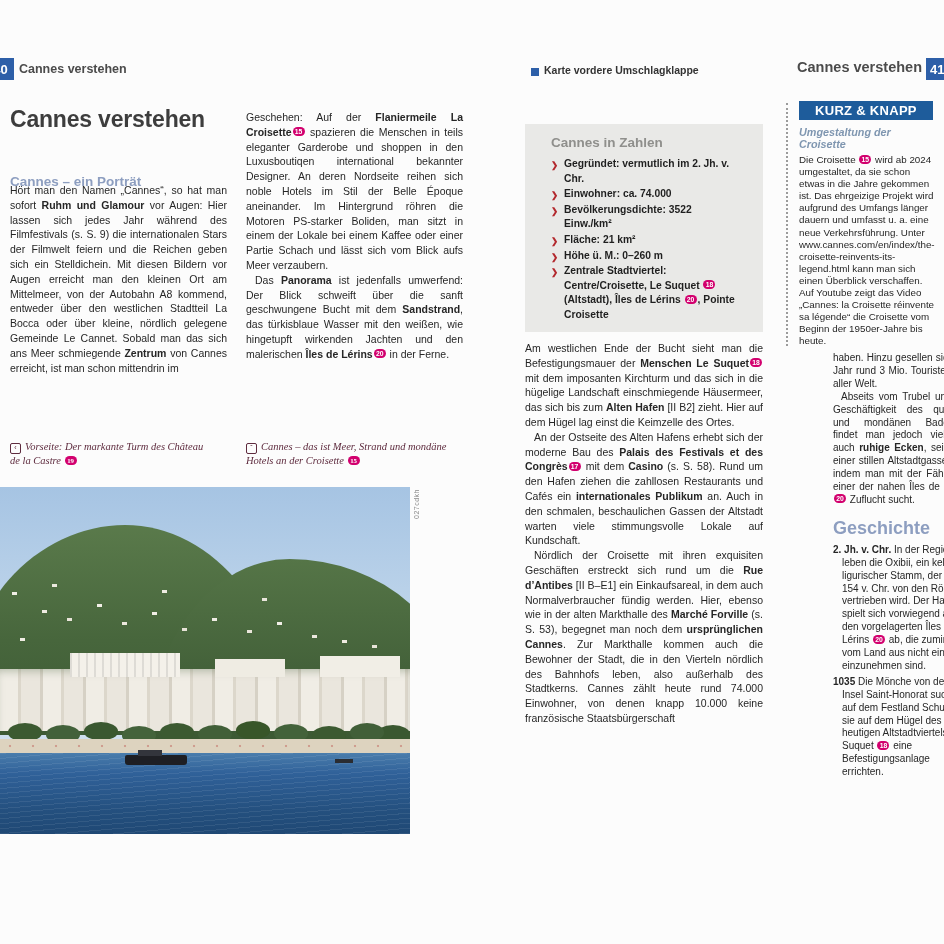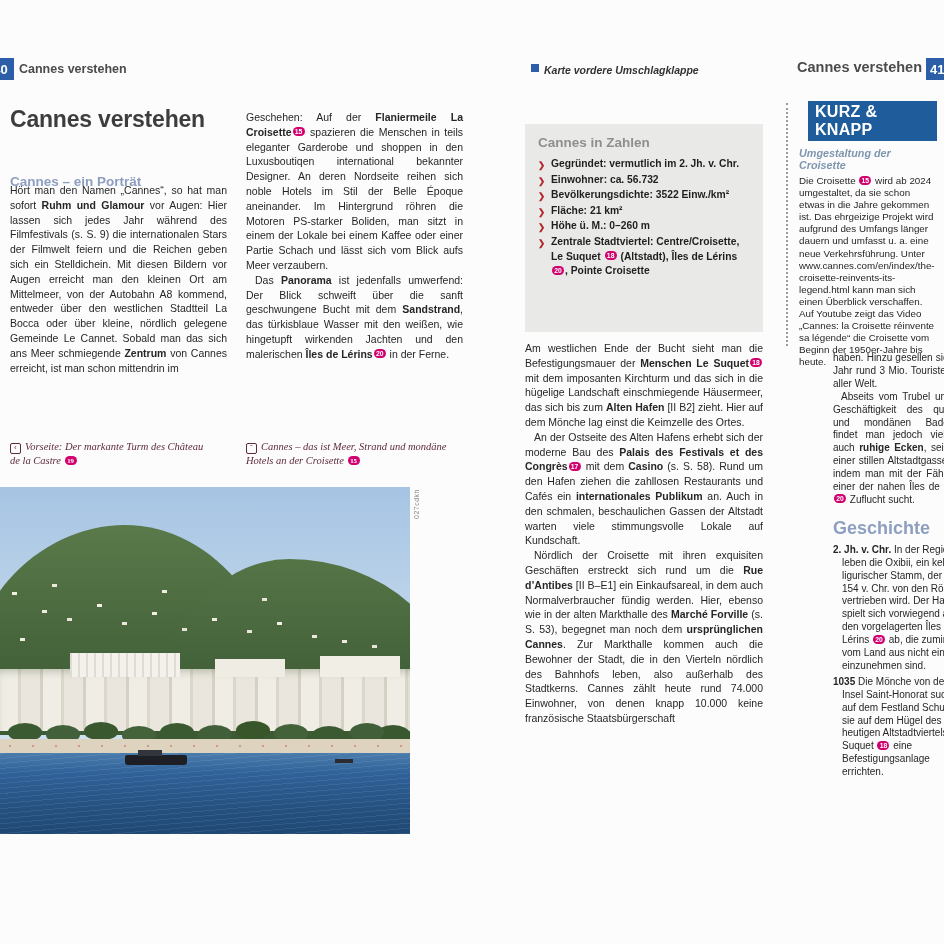--- a/index.html
+++ b/index.html
@@ -6,21 +6,21 @@
   body{width:944px;height:944px;font-family:"Liberation Sans",sans-serif;color:#2a2a2a;}
   #spread{position:relative;width:944px;height:944px;overflow:hidden;background:#fcfcfc;}
   .abs{position:absolute;}
 
   
   .pagenum{background:var(--page-number-bg,#2d5fa8);color:#fff;font-weight:bold;font-size:13px;
     height:22px;width:27px;display:flex;align-items:center;justify-content:center;}
   #pagenum-left{left:-13px;top:58px;}
   #pagenum-right{left:926px;top:58px;justify-content:flex-start;padding-left:4px;}
   #hdr-left-label{left:19px;top:62px;font-size:12.5px;font-weight:bold;color:#4b4b4b;}
-  #hdr-center{left:531px;top:64px;display:flex;align-items:flex-start;gap:5px;font-style:italic;}
+  #hdr-center{left:531px;top:64px;display:flex;align-items:flex-end;gap:5px;}
   #hdr-center .sq{width:8px;height:8px;background:var(--page-number-bg,#2d5fa8);}
   #hdr-center .lbl{font-size:10.5px;font-weight:bold;color:#333;}
   #hdr-right-label{left:700px;top:59px;width:222px;text-align:right;font-size:14.5px;font-weight:bold;color:#4b4b4b;}
 
   
   #title-left{left:10px;top:106px;font-size:23px;font-weight:bold;color:#3d3d3d;letter-spacing:-0.2px;}
   #subtitle-left{left:10px;top:150px;font-size:13.5px;font-weight:bold;color:var(--heading-blue-gray,#8d9ec0);margin-top:24px;}
   .bodycol{font-size:10.5px;line-height:14.8px;text-align:justify;color:#262626;}
   .bodycol p{margin:0;}
   .bodycol p.ind{text-indent:9px;}
@@ -67,31 +67,31 @@
     background:repeating-linear-gradient(175deg,rgba(255,255,255,.08) 0 1px,transparent 1px 5px);}
   #photo .boat{position:absolute;left:125px;top:268px;width:62px;height:10px;background:#1e1f24;
     border-radius:2px 2px 3px 3px;z-index:2;}
   #photo .boat-cabin{position:absolute;left:138px;top:263px;width:24px;height:6px;background:#33353c;z-index:2;}
   #photo .boat-far{position:absolute;left:335px;top:272px;width:18px;height:4px;background:#2a2c31;z-index:2;}
   #credit{left:413px;top:489px;writing-mode:vertical-rl;transform:rotate(180deg);
     font-size:7px;color:#8a8a8a;letter-spacing:.5px;}
 
   
   #facts{left:525px;top:124px;width:238px;height:208px;box-sizing:border-box;
-    background:var(--facts-box-bg,#e9e9e7);padding:11px 13px 12px;}
+    background:var(--facts-box-bg,#e9e9e7);padding:11px 26px 12px;}
   #facts .ftitle{font-size:13.5px;font-weight:bold;color:#8f8f8c;margin-bottom:7px;}
   .fact{position:relative;padding-left:13px;font-weight:bold;font-size:10.3px;line-height:14.6px;
     color:#1f1f1f;margin-bottom:1px;}
   .fact .arrow{position:absolute;left:0;top:1px;color:var(--arrow-red,#b3282d);font-size:8.5px;font-weight:bold;}
   #midcol{left:525px;top:341px;width:238px;}
 
   #dotsep{left:786px;top:103px;height:243px;width:0;border-left:2px dotted #9b9b9b;}
   #sidebar{left:799px;top:101px;width:138px;}
   #sidebar .tag{display:inline-block;background:var(--sidebar-tag-bg,#1e5c9b);color:#fff;font-weight:bold;
-    font-size:16px;padding:2px 7px;letter-spacing:.3px;margin-left:9px;}
+    font-size:13px;padding:2px 16px;letter-spacing:.3px;}
   #sidebar .sb-title{margin-top:6px;font-size:10.8px;font-weight:bold;color:#7f96b0;line-height:12px;font-style:italic;}
   #sidebar .sb-text{margin-top:4px;font-size:9.8px;line-height:12.1px;color:#262626;overflow-wrap:break-word;}
 
   #rightcol{left:833px;top:352px;width:138px;font-size:10px;line-height:12.9px;color:#262626;}
   #rightcol p{margin:0;text-align:justify;}
   #rightcol p.ind{text-indent:8px;}
   #rightcol .h-geschichte{margin:15px 0 9px;font-size:18px;font-weight:bold;color:var(--heading-blue-gray,#8d9ec0);}
   .hentry{padding-left:9px;text-indent:-9px;margin-bottom:3px;text-align:left;}
 
   
@@ -153,38 +153,38 @@
     </div>
     <div class="abs" id="hdr-right-label">Cannes verstehen</div>
     <div class="abs pagenum" id="pagenum-right">41</div>
 
     <div class="abs" id="facts">
       <div class="ftitle">Cannes in Zahlen</div>
       <div class="fact">
         <span class="arrow">❯</span><span><b>Gegründet: vermutlich im 2. Jh. v. Chr.</b></span>
       </div>
       <div class="fact">
-        <span class="arrow">❯</span><span><b>Einwohner: ca. 56.732</b></span>
+        <span class="arrow">❯</span><span><b>Einwohner: ca. 74.000</b></span>
       </div>
       <div class="fact">
         <span class="arrow">❯</span><span><b>Bevölkerungsdichte: 3522 Einw./km²</b></span>
       </div>
       <div class="fact">
         <span class="arrow">❯</span><span><b>Fläche: 21 km²</b></span>
       </div>
       <div class="fact">
         <span class="arrow">❯</span><span><b>Höhe ü. M.: 0–260 m</b></span>
       </div>
       <div class="fact">
         <span class="arrow">❯</span><span><b>Zentrale Stadtviertel: Centre/Croisette, Le Suquet </b><span class="badge">18</span><b> (Altstadt), Îles de Lérins </b><span class="badge">20</span><b>, Pointe Croisette</b></span>
       </div>
     </div>
 
     <div class="abs bodycol" id="midcol">
-      <p><span>Am westlichen Ende der Bucht sieht man die Befestigungsmauer der </span><b>Menschen Le Suquet</b><span class="badge">18</span><span> mit dem imposanten Kirchturm und das sich in die hügelige Landschaft einschmiegende Häusermeer, das sich bis zum </span><b>Alten Hafen</b><span> [II B2] zieht. Hier auf dem Mönche lag einst die Keimzelle des Ortes.</span></p>
+      <p><span>Am westlichen Ende der Bucht sieht man die Befestigungsmauer der </span><b>Menschen Le Suquet</b><span class="badge">18</span><span> mit dem imposanten Kirchturm und das sich in die hügelige Landschaft einschmiegende Häusermeer, das sich bis zum </span><b>Alten Hafen</b><span> [II B2] zieht. Hier auf dem Hügel lag einst die Keimzelle des Ortes.</span></p>
       <p class="ind"><span>An der Ostseite des Alten Hafens erhebt sich der moderne Bau des </span><b>Palais des Festivals et des Congrès</b><span class="badge">17</span><span> mit dem </span><b>Casino</b><span> (s. S. 58). Rund um den Hafen ziehen die zahllosen Restaurants und Cafés ein </span><b>internationales Publikum</b><span> an. Auch in den schmalen, beschaulichen Gassen der Altstadt warten viele stimmungsvolle Lokale auf Kundschaft.</span></p>
       <p class="ind"><span>Nördlich der Croisette mit ihren exquisiten Geschäften erstreckt sich rund um die </span><b>Rue d’Antibes</b><span> [II B–E1] ein Einkaufsareal, in dem auch Normalverbraucher fündig werden. Hier, ebenso wie in der alten Markthalle des </span><b>Marché Forville</b><span> (s. S. 53), begegnet man noch dem </span><b>ursprünglichen Cannes</b><span>. Zur Markthalle kommen auch die Bewohner der Stadt, die in den Vierteln nördlich des Bahnhofs leben, also außerhalb des Stadtkerns. Cannes zählt heute rund 74.000 Einwohner, von denen knapp 10.000 keine französische Staatsbürgerschaft</span></p>
     </div>
 
     <div class="abs" id="dotsep"></div>
 
     <div class="abs" id="sidebar">
       <span class="tag">KURZ &amp; KNAPP</span>
       <div class="sb-title">Umgestaltung der Croisette</div>
       <div class="sb-text"><span>Die Croisette </span><span class="badge">15</span><span> wird ab 2024 umgestaltet, da sie schon etwas in die Jahre gekommen ist. Das ehrgeizige Projekt wird aufgrund des Umfangs länger dauern und umfasst u. a. eine neue Verkehrsführung. Unter www.cannes.com/en/index/the-croisette-reinvents-its-legend.html kann man sich einen Überblick verschaffen. Auf Youtube zeigt das Video „Cannes: la Croisette réinvente sa légende“ die Croisette vom Beginn der 1950er-Jahre bis heute.</span></div>

